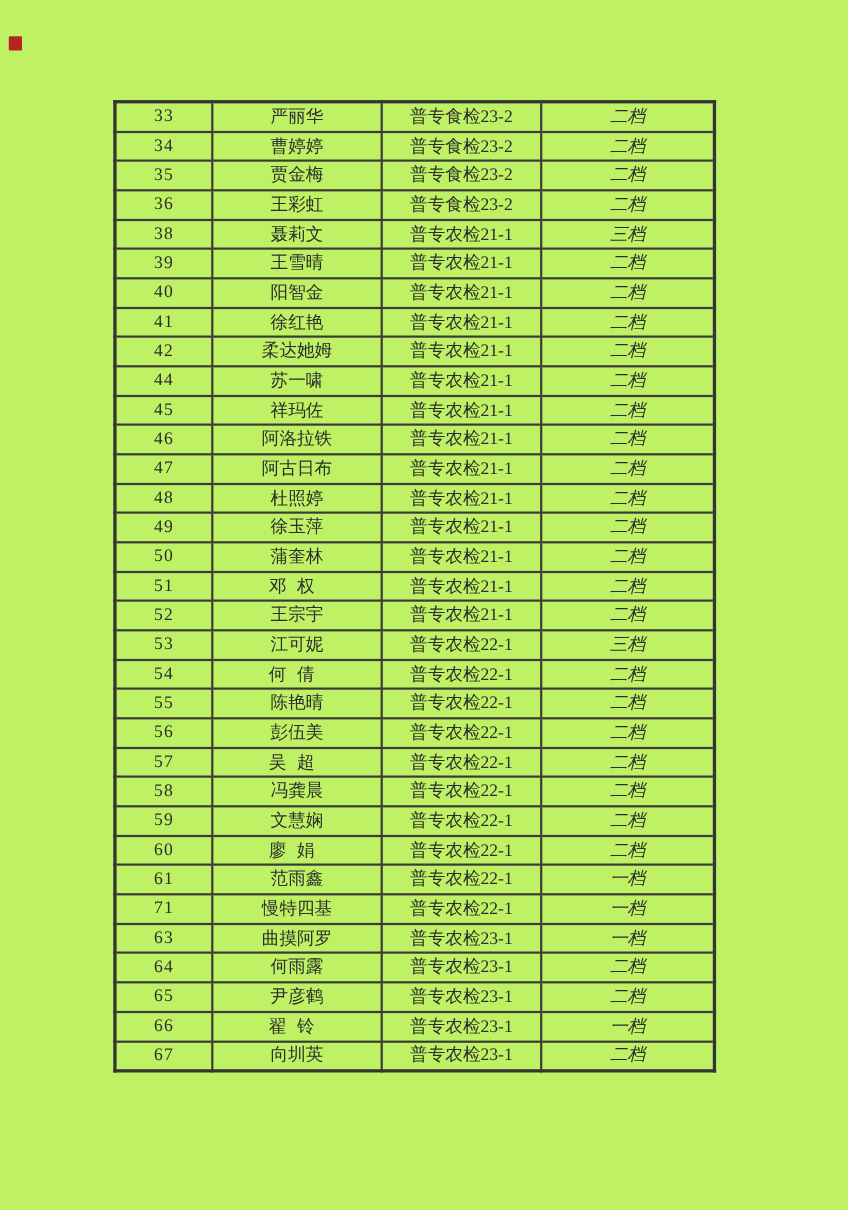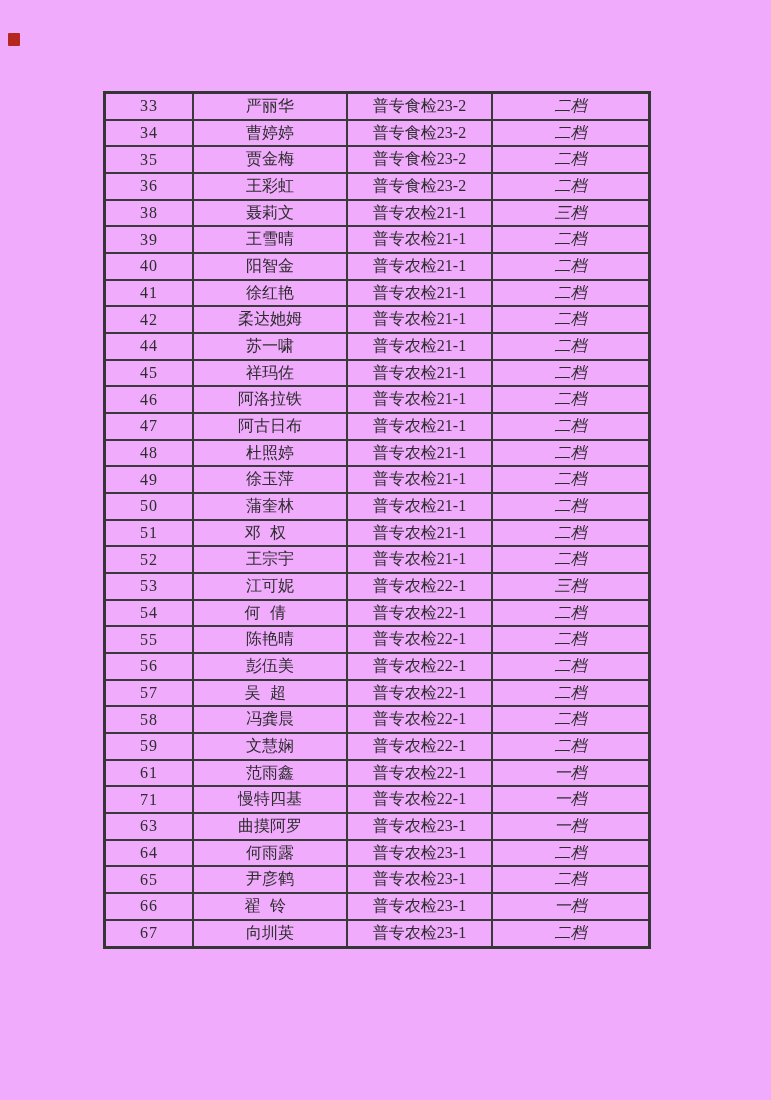--- a/index.html
+++ b/index.html
@@ -8,21 +8,21 @@
     width: 771px;
     height: 1100px;
     background: #fefefe;
     overflow: hidden;
     font-family: "Liberation Serif", "DejaVu Serif", serif;
   }
   .page {
     position: relative;
     width: 771px;
     height: 1100px;
-    background: #f0abfc;
+    background: #bef264;
   }
   .red-mark {
     position: absolute;
     left: 8px;
     top: 33px;
     width: 12px;
     height: 13px;
     border-radius: 1px;
   }
   table.grade-table {
@@ -202,20 +202,26 @@
           <td class="col-class">普专农检22-1</td>
           <td class="col-grade">二档</td>
         </tr>
         <tr>
           <td class="col-no">59</td>
           <td class="col-name">文慧娴</td>
           <td class="col-class">普专农检22-1</td>
           <td class="col-grade">二档</td>
         </tr>
         <tr>
+          <td class="col-no">60</td>
+          <td class="col-name sp">廖娟</td>
+          <td class="col-class">普专农检22-1</td>
+          <td class="col-grade">二档</td>
+        </tr>
+        <tr>
           <td class="col-no">61</td>
           <td class="col-name">范雨鑫</td>
           <td class="col-class">普专农检22-1</td>
           <td class="col-grade">一档</td>
         </tr>
         <tr>
           <td class="col-no">71</td>
           <td class="col-name">慢特四基</td>
           <td class="col-class">普专农检22-1</td>
           <td class="col-grade">一档</td>

